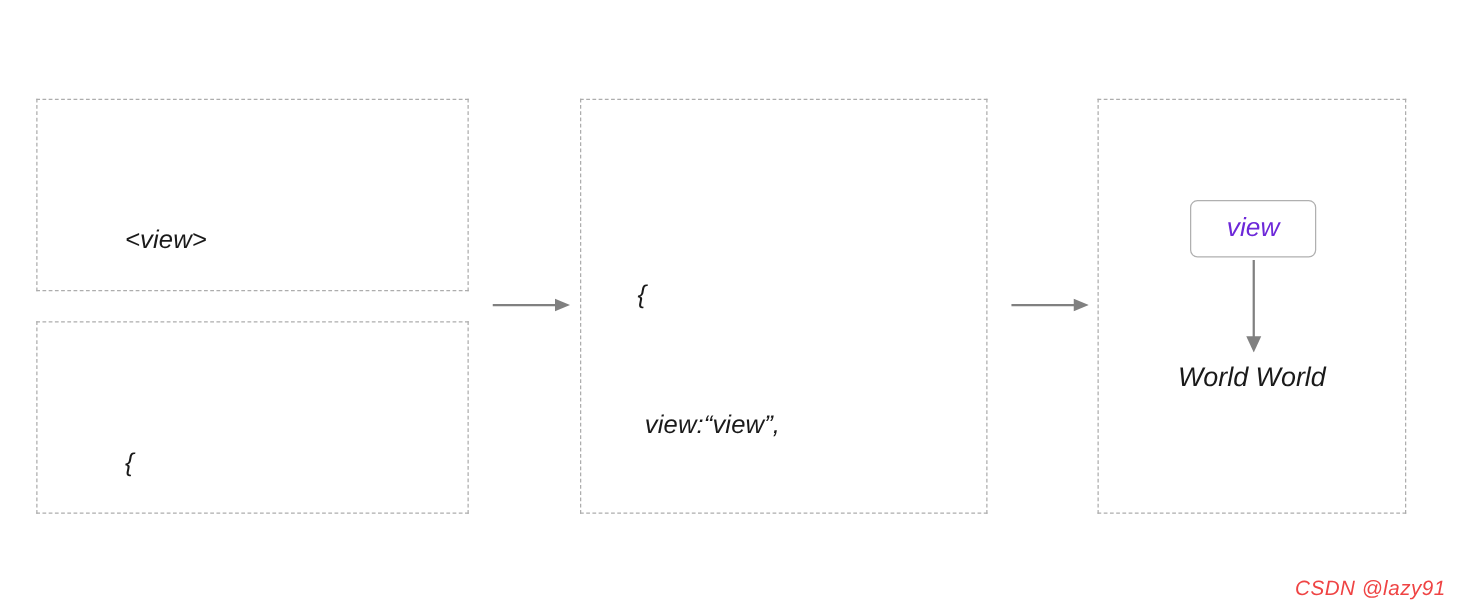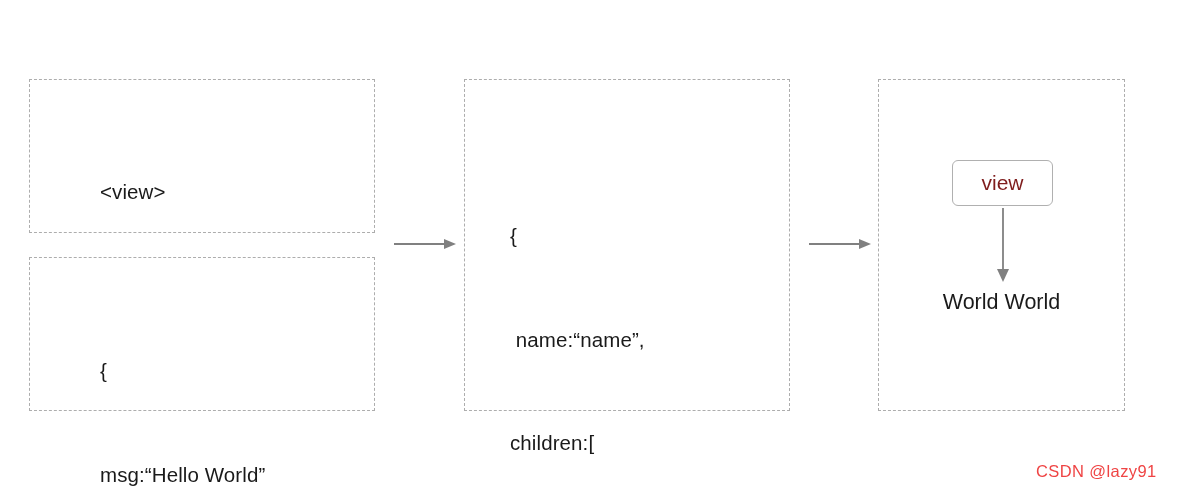--- a/index.html
+++ b/index.html
@@ -10,20 +10,21 @@
     width: 1178px;
     height: 492px;
     background: #ffffff;
     font-family: "Liberation Sans", sans-serif;
     overflow: hidden;
   }
   #canvas {
     position: relative;
     width: 1178px;
     height: 416px;
+    font-style: italic;
   }
 
   
   .dashed-box {
     position: absolute;
     box-sizing: border-box;
     background: #ffffff;
     border: 1.4px dashed #adadad;
   }
 
@@ -52,21 +53,21 @@
   .node-box {
     position: absolute;
     box-sizing: border-box;
     border: 1px solid #b0b0b0;
     border-radius: 6px;
     background: #ffffff;
     display: flex;
     align-items: center;
     justify-content: center;
     font-size: 21px;
-    color: #7f1d1d;
+    color: #6d28d9;
   }
   .v-arrow {
     position: absolute;
   }
   .leaf-text {
     position: absolute;
     font-size: 21.5px;
     color: #1a1a1a;
     text-align: center;
     white-space: nowrap;
@@ -91,37 +92,35 @@
   <div class="code-block" style="left:100px; top:106px;">
     <span class="code-line">&lt;view&gt;</span>
     <span class="code-line">{{msg}}</span>
     <span class="code-line">&lt;/view&gt;</span>
   </div>
 
   <div class="dashed-box" style="left:29px; top:257px; width:346px; height:154px;"></div>
 
   <div class="code-block" style="left:100px; top:285px;">
     <span class="code-line">{</span>
-    <span class="code-line">msg:“Hello World”</span>
     
   </div>
 
   <div class="h-arrow" style="left:394px; top:234px; width:62px;">
     <svg width="62" height="20" viewBox="0 0 62 20">
       <line x1="0" y1="10" x2="52" y2="10" stroke="#808080" stroke-width="1.8"></line>
       <polygon points="62,10 50,5 50,15" fill="#808080"></polygon>
     </svg>
   </div>
 
   <div class="dashed-box" style="left:464px; top:79px; width:326px; height:332px;"></div>
 
   <div class="code-block" style="left:510px; top:150px;">
     <span class="code-line">{</span>
-    <span class="code-line"> name:“name”,</span>
-    <span class="code-line">children:[</span>
+    <span class="code-line"> view:“view”,</span>
     
     
     
   </div>
 
   <div class="h-arrow" style="left:809px; top:234px; width:62px;">
     <svg width="62" height="20" viewBox="0 0 62 20">
       <line x1="0" y1="10" x2="52" y2="10" stroke="#808080" stroke-width="1.8"></line>
       <polygon points="62,10 50,5 50,15" fill="#808080"></polygon>
     </svg>

